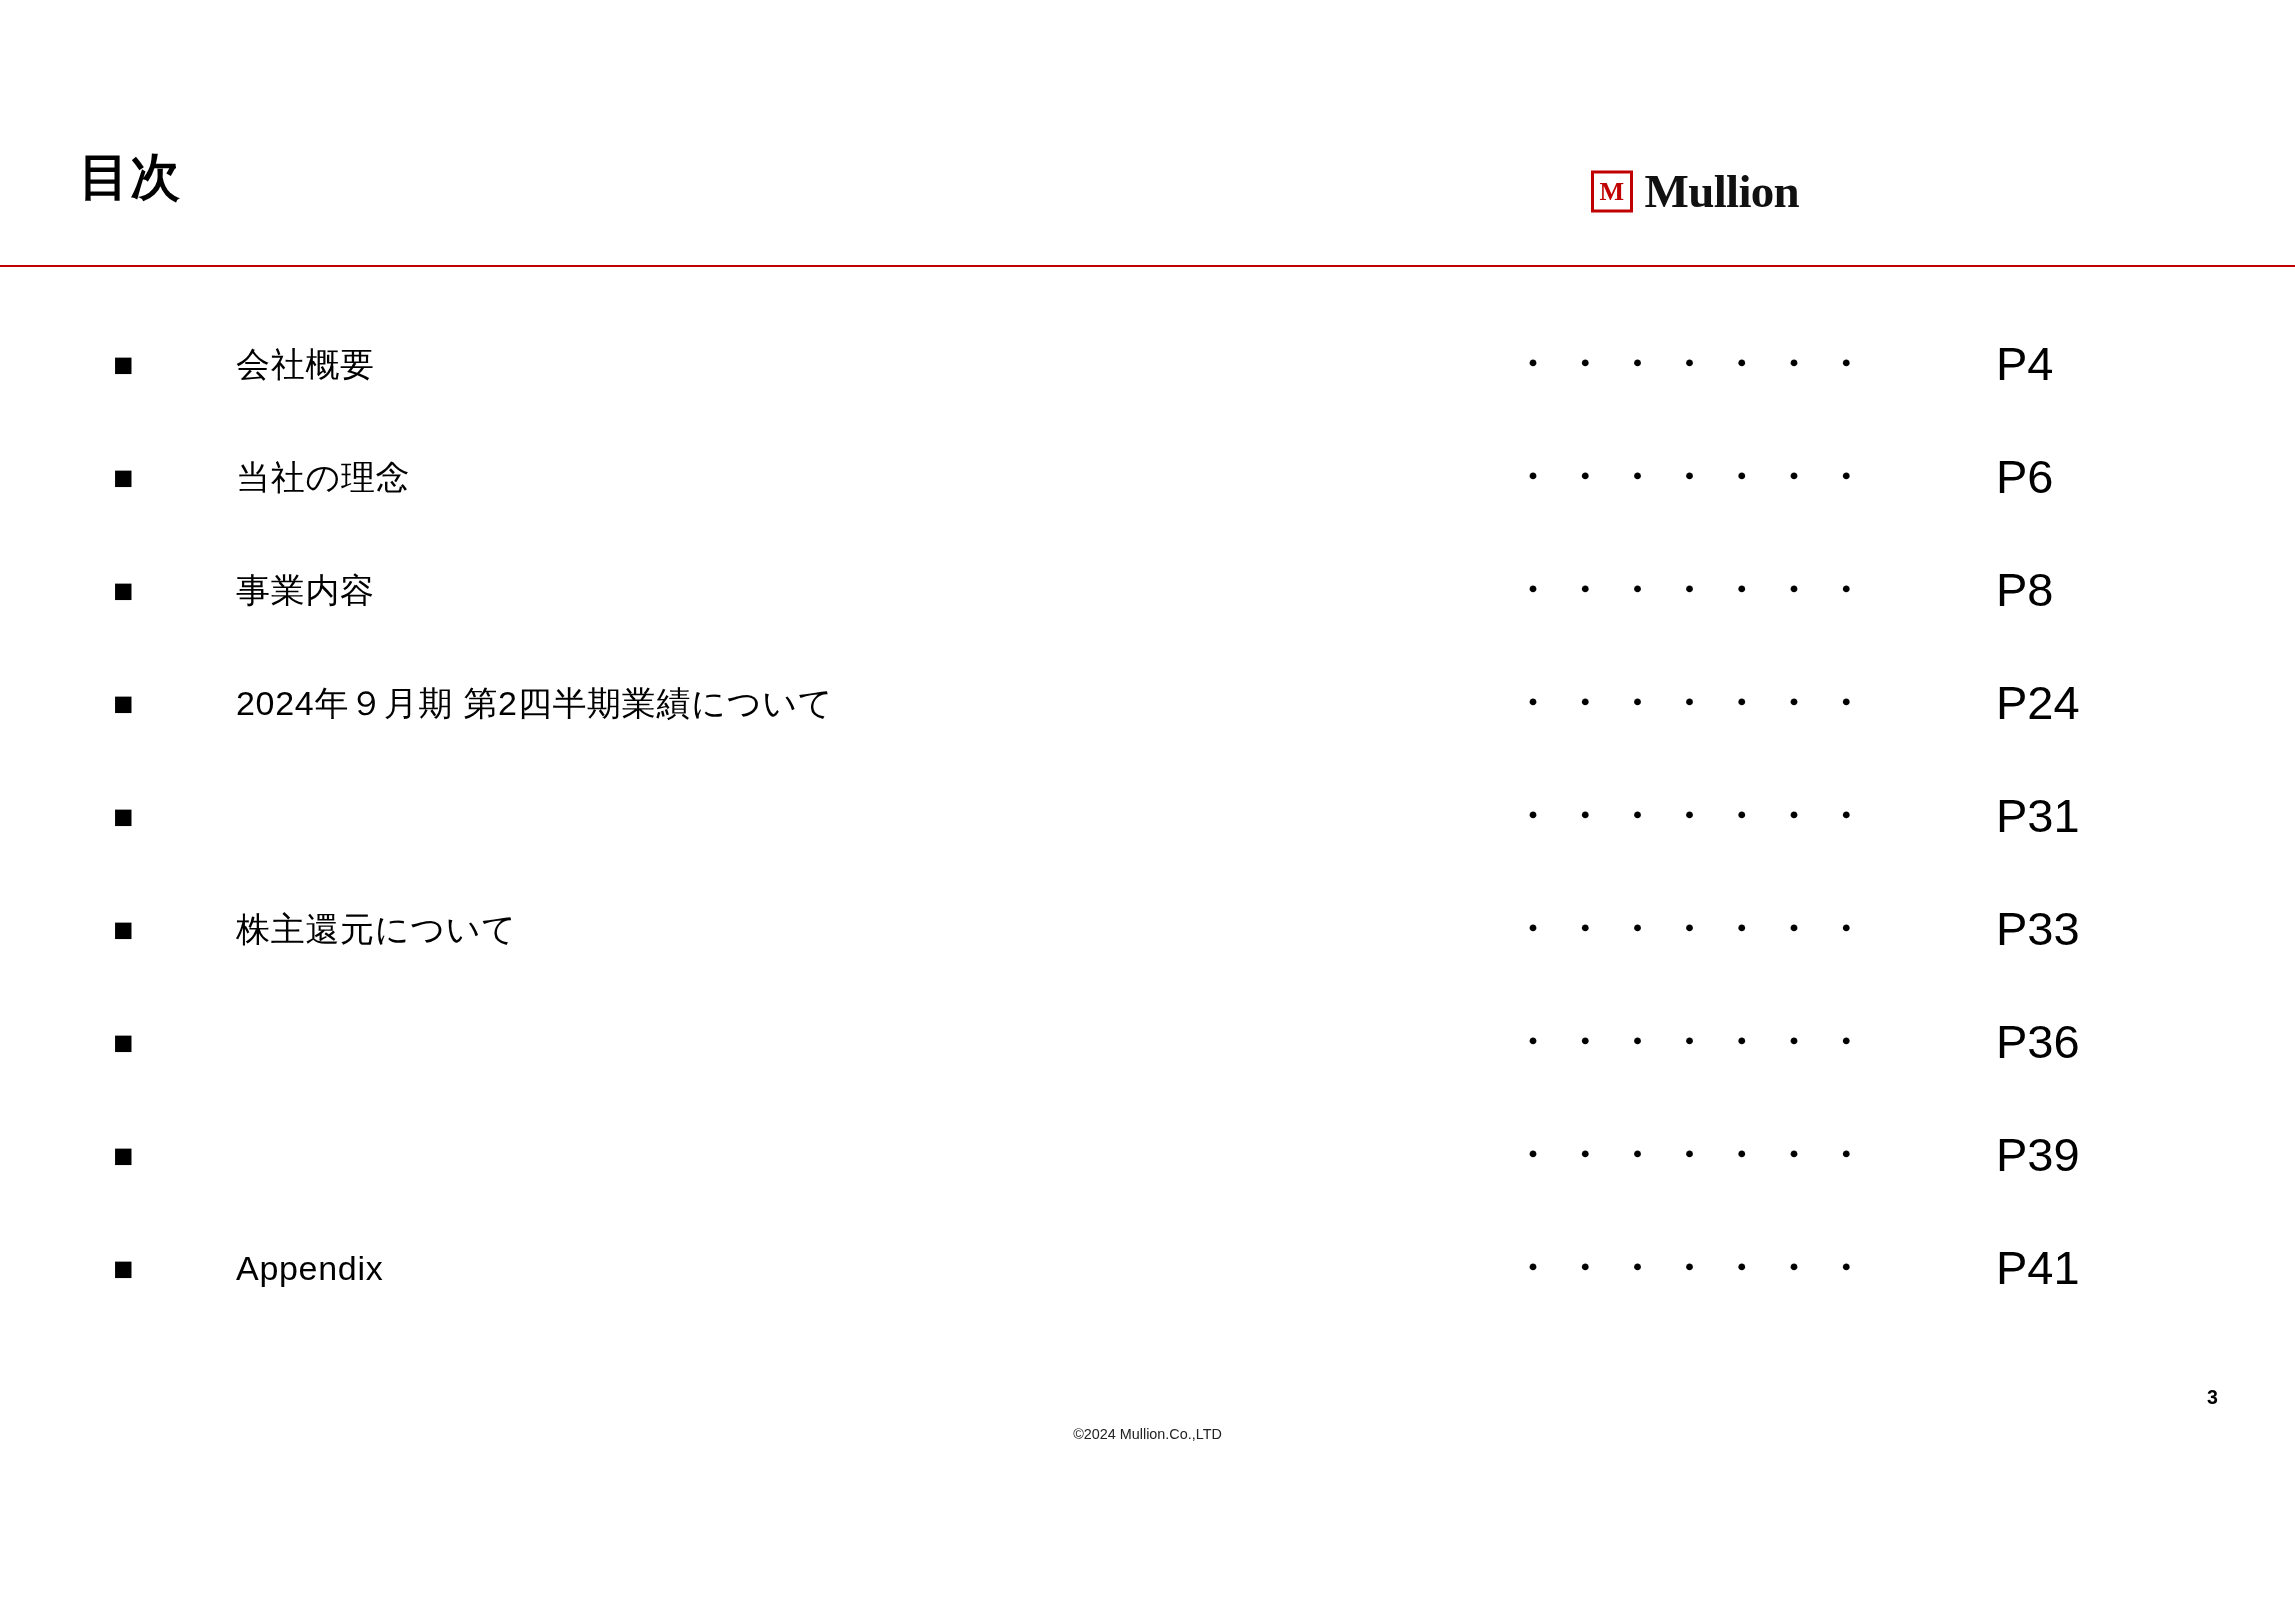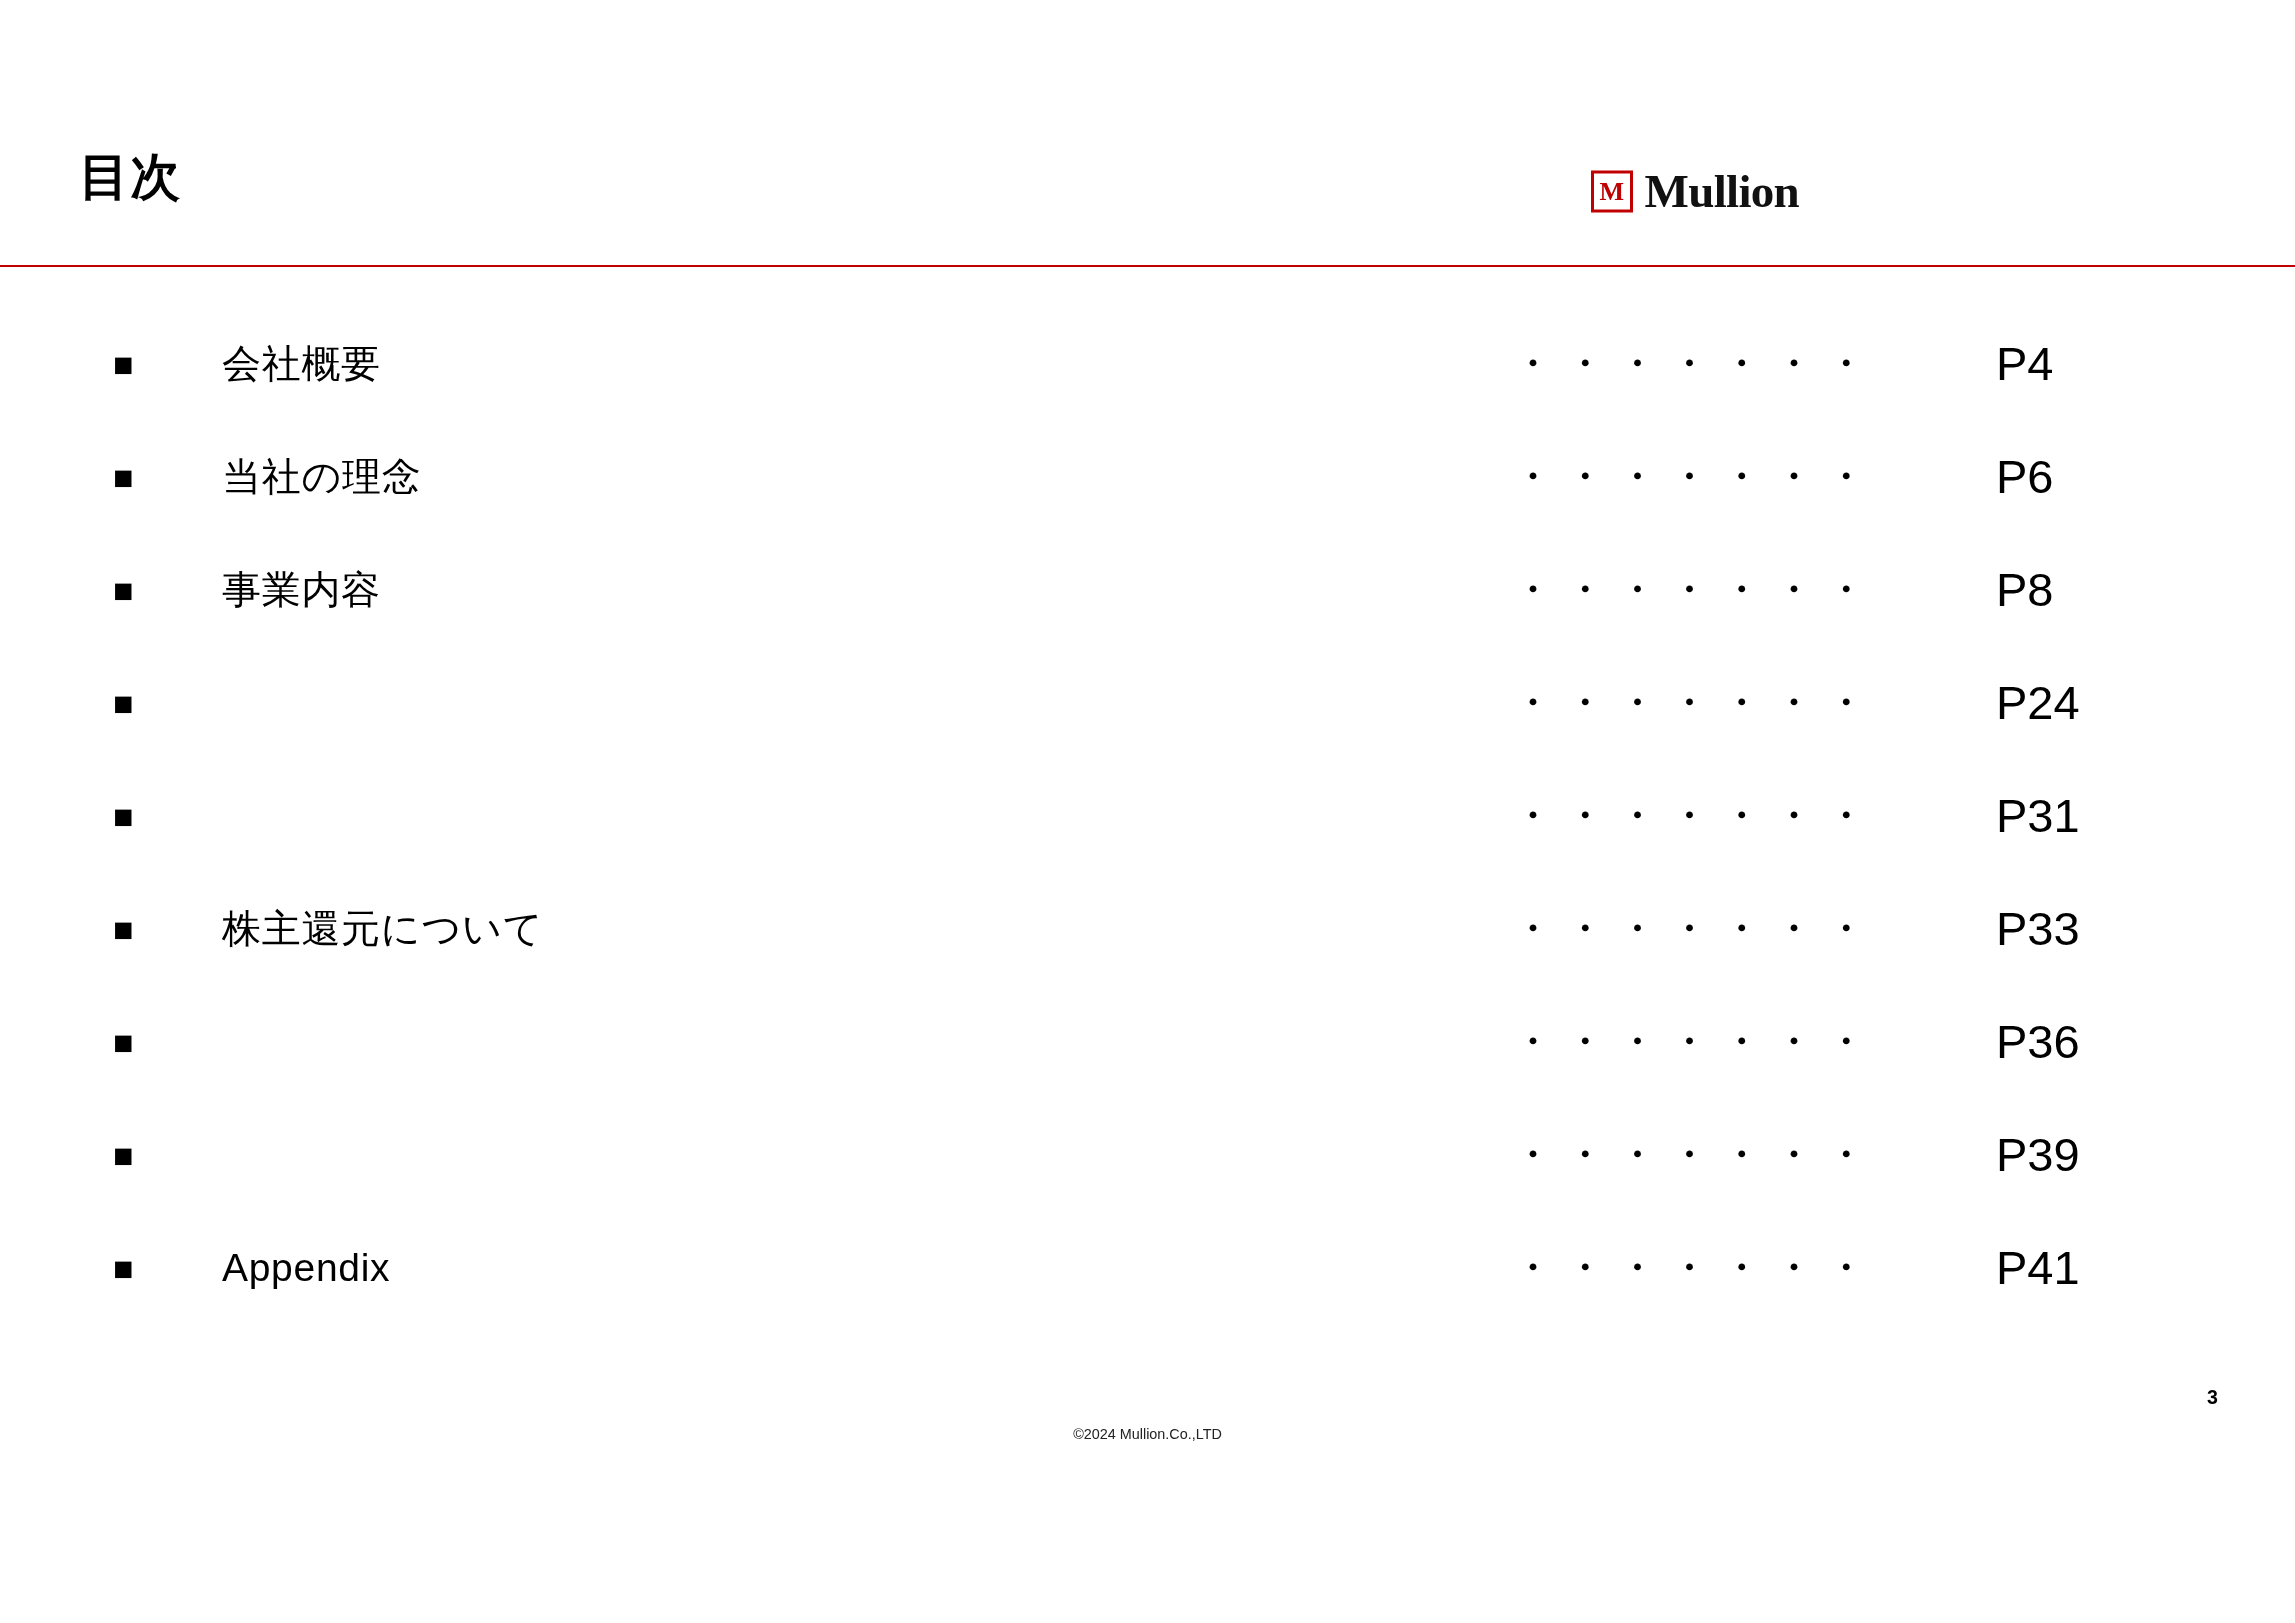--- a/index.html
+++ b/index.html
@@ -97,22 +97,22 @@
   }
   .toc-bullet {
     position: absolute;
     left: 113px;
     font-size: 34px;
     line-height: 1;
     color: #000000;
   }
   .toc-label {
     position: absolute;
-    left: 222px;
-    font-size: 39px;
+    left: 236px;
+    font-size: 34px;
     line-height: 1;
     white-space: nowrap;
     letter-spacing: 0.7px;
   }
   .toc-leader {
     position: absolute;
     left: 1511px;
     font-size: 43px;
     line-height: 1;
     letter-spacing: 9.2px;
@@ -179,20 +179,21 @@
 
   <div class="toc-row">
     <span class="toc-bullet">■</span>
     <span class="toc-label">事業内容</span>
     <span class="toc-leader">・・・・・・・</span>
     <span class="toc-page">P8</span>
   </div>
 
   <div class="toc-row">
     <span class="toc-bullet">■</span>
+    <span class="toc-label">2024年９月期 第2四半期業績について</span>
     <span class="toc-leader">・・・・・・・</span>
     <span class="toc-page">P24</span>
   </div>
 
   <div class="toc-row">
     <span class="toc-bullet">■</span>
     <span class="toc-leader">・・・・・・・</span>
     <span class="toc-page">P31</span>
   </div>
 

